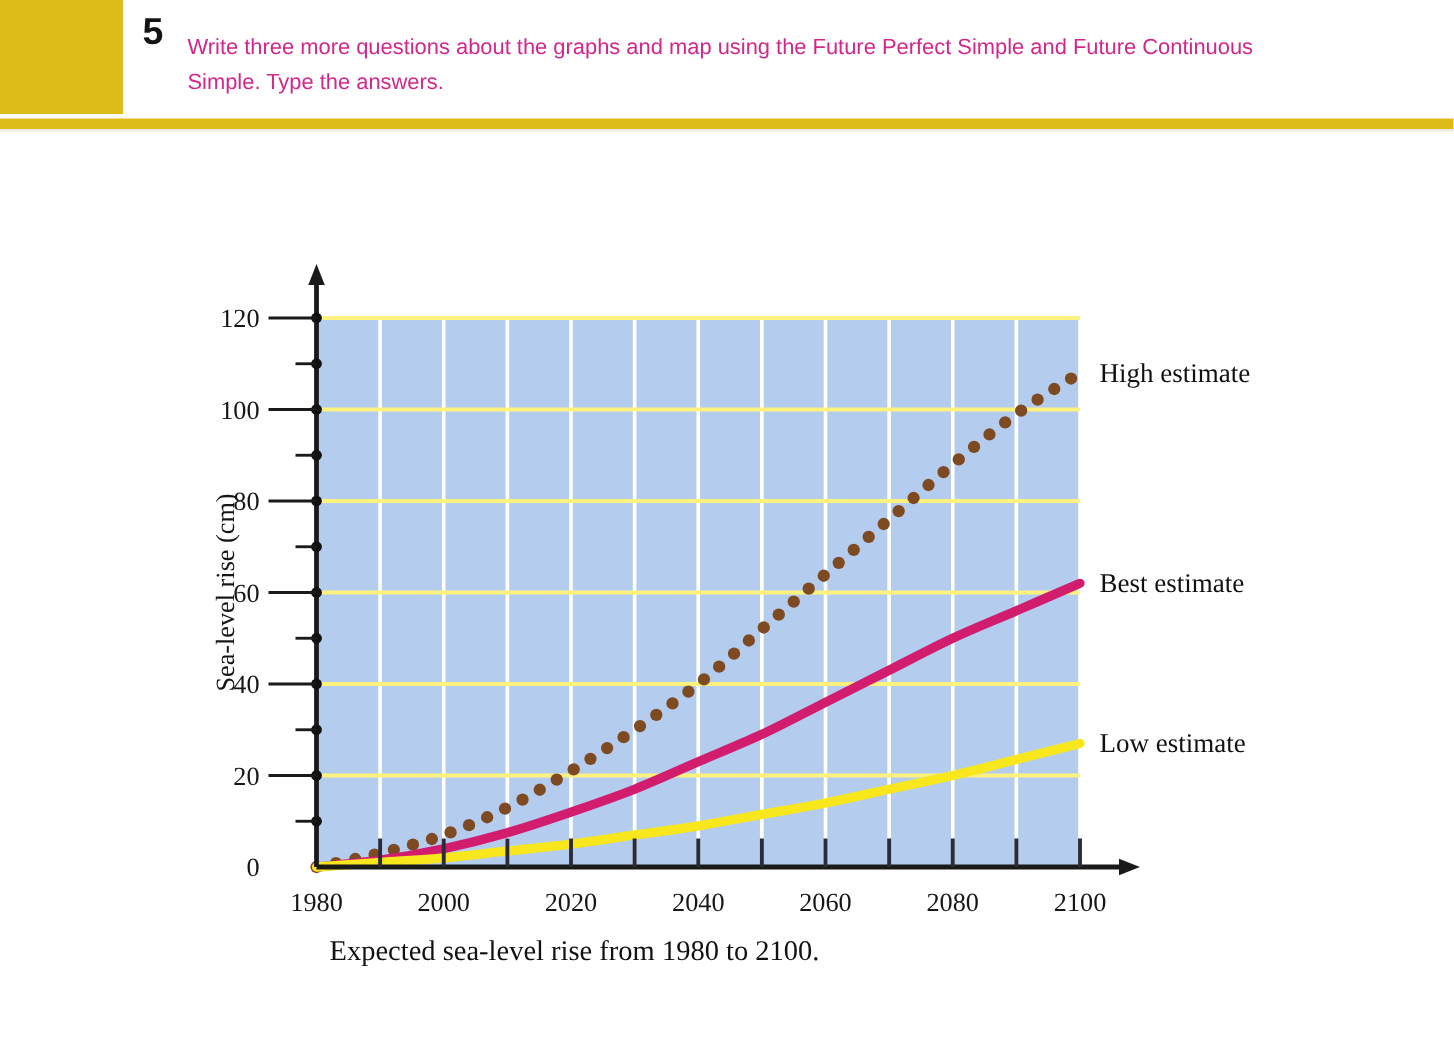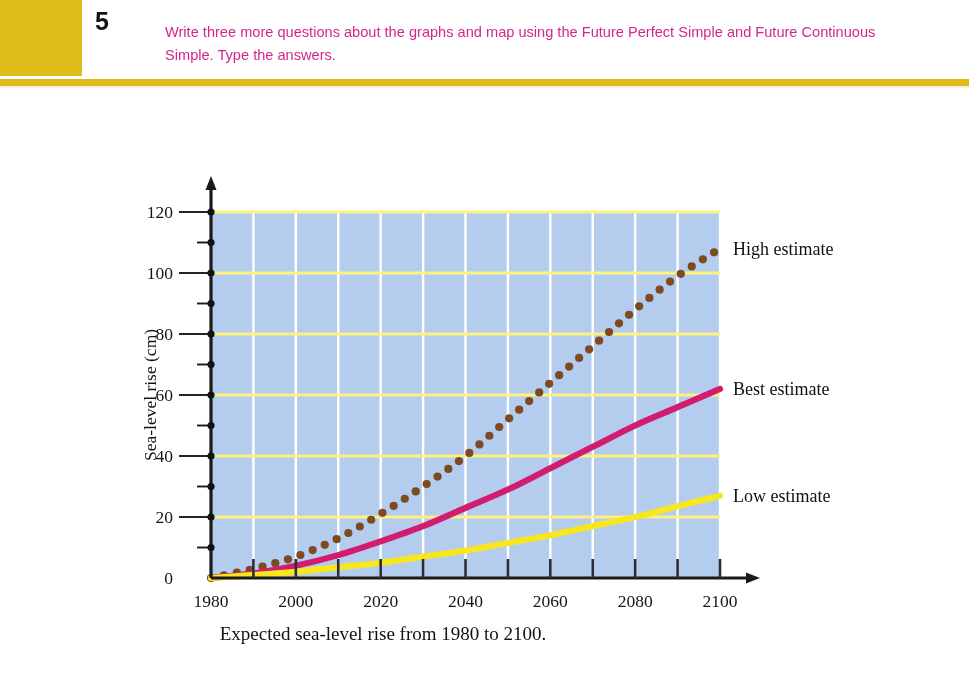--- a/index.html
+++ b/index.html
@@ -14,21 +14,20 @@
   }
   .header-num{
     position:absolute;left:95px;top:9px;width:28px;
     font-size:25px;font-weight:bold;color:#141414;
     font-family:"Liberation Sans",sans-serif;line-height:1;
   }
   .header-text{
     position:absolute;left:125px;top:21px;width:760px;
     font-size:14.6px;line-height:23px;color:#d3268b;
     font-family:"Liberation Sans",sans-serif;
-    margin-left:40px;
   }
   .header-rule{
     position:absolute;left:0;top:79px;width:969px;height:7px;background:#ddbb18;
   }
   .header-rule-shadow{
     position:absolute;left:0;top:86px;width:969px;height:3px;
     background:linear-gradient(#e8e4d6,#ffffff);
   }
   
   .figure{position:absolute;left:0;top:95px;width:969px;height:596px;}

